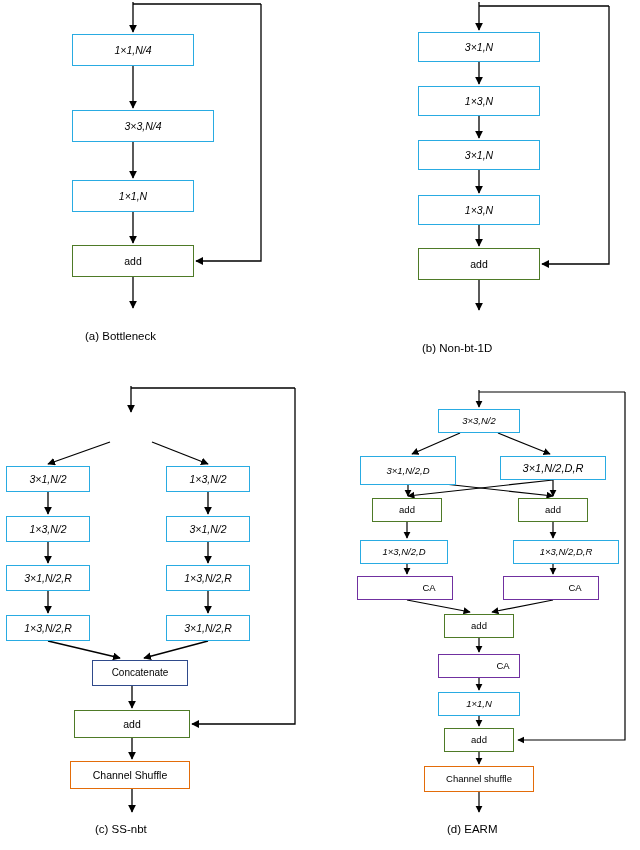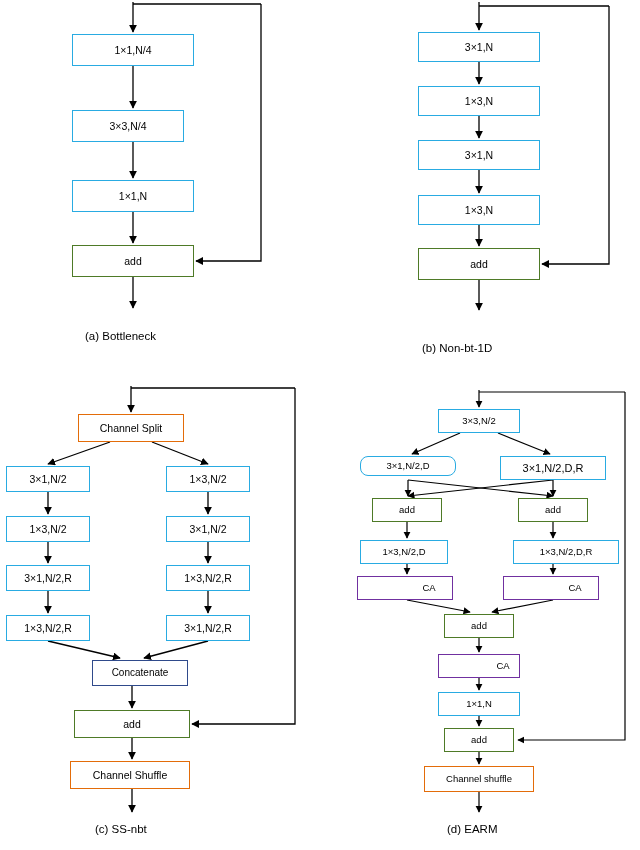--- a/index.html
+++ b/index.html
@@ -19,21 +19,21 @@
     background:#ffffff;
     color:#000000;
     font-size:10.5px;
     line-height:1;
     display:flex;
     align-items:center;
     justify-content:center;
     white-space:nowrap;
     text-align:center;
   }
-  .box.blue{border-color:#29ABE2;}
+  .box.blue{border-color:#29ABE2;font-style:italic;}
   .box.green{border-color:#4E7A27;}
   .box.orange{border-color:#E36C09;}
   .box.purple{border-color:#7030A0;padding-left:48px;}
   .box.navy{border-color:#2F4A8B;margin-left:8px;}
   .caption{
     position:absolute;
     font-size:11.5px;
     color:#000000;
     white-space:nowrap;
   }
@@ -121,48 +121,47 @@
       <path d="M479,752 L479,764"></path>
       <path d="M479,792 L479,812"></path>
       <path d="M625,392 L625,740 L518,740"></path>
     </g>
     <g stroke="#000000" stroke-width="1.2" fill="none">
       <path d="M479,392 L625,392"></path>
     </g>
   </svg>
 
   <div class="box blue" style="left:72px;top:34px;width:122px;height:32px;">1×1,N/4</div>
-  <div class="box blue" style="left:72px;top:110px;width:112px;height:32px;text-align:right;">3×3,N/4</div>
+  <div class="box blue" style="left:72px;top:110px;width:142px;height:32px;text-align:right;">3×3,N/4</div>
   <div class="box blue" style="left:72px;top:180px;width:122px;height:32px;">1×1,N</div>
   <div class="box green" style="left:72px;top:245px;width:122px;height:32px;">add</div>
   <div class="caption" style="left:85px;top:330px;">(a) Bottleneck</div>
 
   <div class="box blue" style="left:418px;top:32px;width:122px;height:30px;">3×1,N</div>
   <div class="box blue" style="left:418px;top:86px;width:122px;height:30px;">1×3,N</div>
   <div class="box blue" style="left:418px;top:140px;width:122px;height:30px;">3×1,N</div>
   <div class="box blue" style="left:418px;top:195px;width:122px;height:30px;">1×3,N</div>
   <div class="box green" style="left:418px;top:248px;width:122px;height:32px;">add</div>
   <div class="caption" style="left:422px;top:330px;margin-top:12px;">(b) Non-bt-1D</div>
 
-  <div class="box orange" style="left:78px;top:414px;width:106px;height:28px;">Channel Split</div>
   <div class="box blue" style="left:6px;top:466px;width:84px;height:26px;">3×1,N/2</div>
   <div class="box blue" style="left:166px;top:466px;width:84px;height:26px;">1×3,N/2</div>
   <div class="box blue" style="left:6px;top:516px;width:84px;height:26px;">1×3,N/2</div>
   <div class="box blue" style="left:166px;top:516px;width:84px;height:26px;">3×1,N/2</div>
   <div class="box blue" style="left:6px;top:565px;width:84px;height:26px;">3×1,N/2,R</div>
   <div class="box blue" style="left:166px;top:565px;width:84px;height:26px;">1×3,N/2,R</div>
   <div class="box blue" style="left:6px;top:615px;width:84px;height:26px;">1×3,N/2,R</div>
   <div class="box blue" style="left:166px;top:615px;width:84px;height:26px;">3×1,N/2,R</div>
   <div class="box navy" style="left:84px;top:660px;width:96px;height:26px;font-size:10px;">Concatenate</div>
   <div class="box green" style="left:74px;top:710px;width:116px;height:28px;">add</div>
   <div class="box orange" style="left:70px;top:761px;width:120px;height:28px;">Channel Shuffle</div>
   <div class="caption" style="left:95px;top:823px;">(c) SS-nbt</div>
 
   <div class="box blue" style="left:438px;top:409px;width:82px;height:24px;font-size:9.5px;">3×3,N/2</div>
-  <div class="box blue" style="left:360px;top:456px;width:96px;height:20px;font-size:9.5px;border-radius:8px;">3×1,N/2,D</div>
+  <div class="box blue" style="left:360px;top:456px;width:96px;height:29px;font-size:9.5px;">3×1,N/2,D</div>
   <div class="box blue" style="left:500px;top:456px;width:106px;height:24px;font-size:11px;">3×1,N/2,D,R</div>
   <div class="box green" style="left:372px;top:498px;width:70px;height:24px;font-size:9.5px;">add</div>
   <div class="box green" style="left:518px;top:498px;width:70px;height:24px;font-size:9.5px;">add</div>
   <div class="box blue" style="left:360px;top:540px;width:88px;height:24px;font-size:9.5px;">1×3,N/2,D</div>
   <div class="box blue" style="left:500px;top:540px;width:106px;height:24px;font-size:9.5px;margin-left:13px;">1×3,N/2,D,R</div>
   <div class="box purple" style="left:357px;top:576px;width:96px;height:24px;font-size:9.5px;">CA</div>
   <div class="box purple" style="left:503px;top:576px;width:96px;height:24px;font-size:9.5px;">CA</div>
   <div class="box green" style="left:444px;top:614px;width:70px;height:24px;font-size:9.5px;">add</div>
   <div class="box purple" style="left:438px;top:654px;width:82px;height:24px;font-size:9.5px;">CA</div>
   <div class="box blue" style="left:438px;top:692px;width:82px;height:24px;font-size:9.5px;">1×1,N</div>

